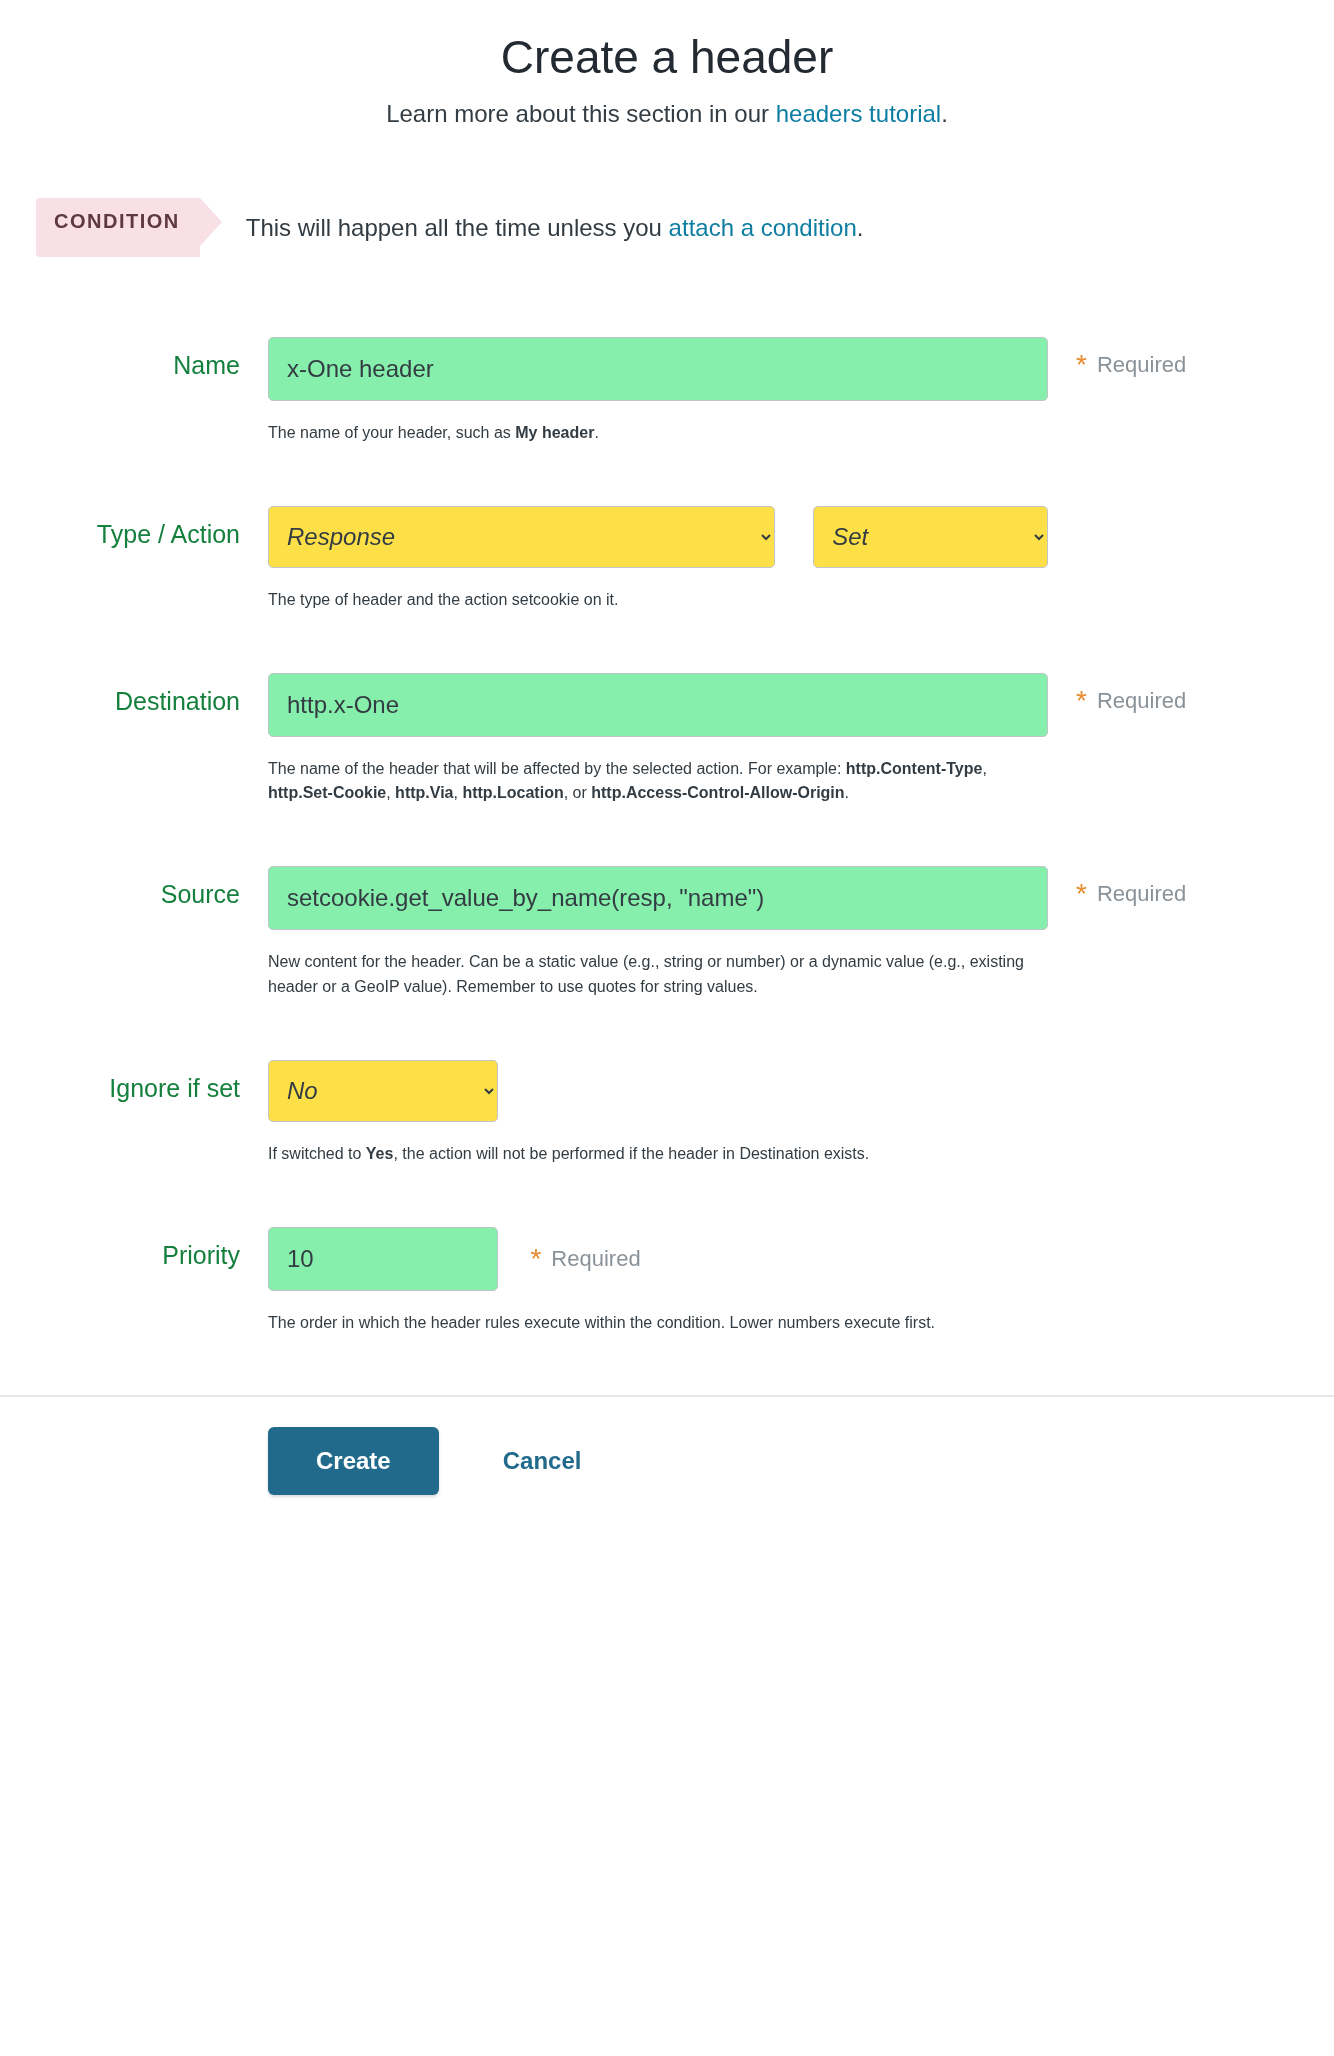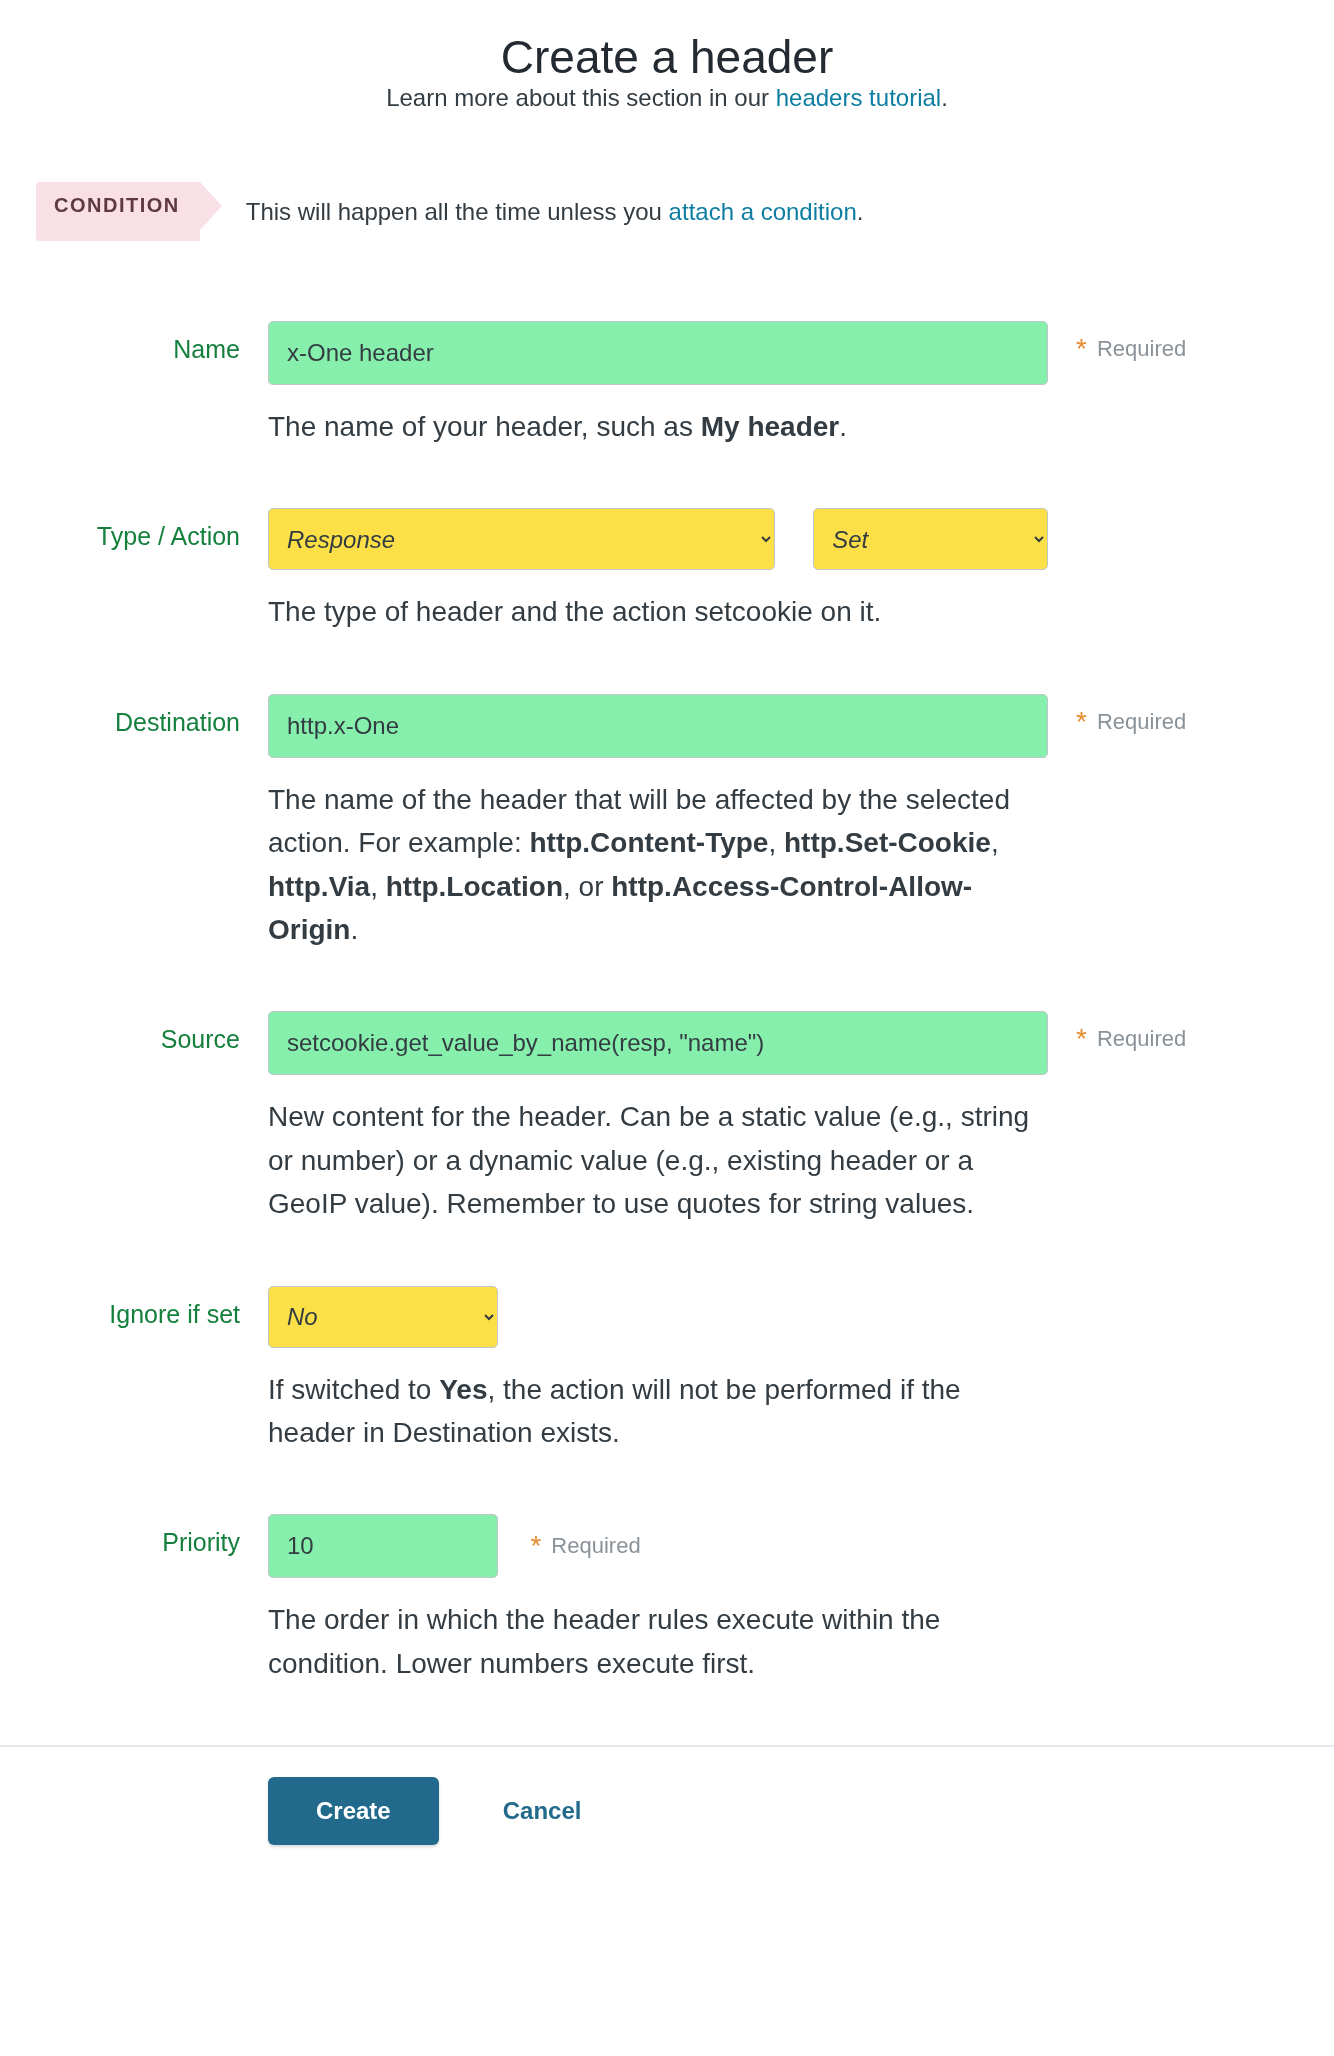--- a/index.html
+++ b/index.html
@@ -9,20 +9,21 @@
     color: #333c42;
     width: 1334px;
     padding-bottom: 100px;
   }
   .container { width: 100%; padding: 30px 0 0 0; }
   .header-section { text-align: center; margin-bottom: 70px; }
   .page-title {
     font-size: 46px;
     font-weight: 400;
     color: #232a31;
+    margin-bottom: 16px;
   }
   .subtitle {
     font-size: 24px;
     color: #333c42;
   }
   .link { color: #0d7ea2; text-decoration: none; }
   .condition-row {
     display: flex;
     align-items: center;
     margin-bottom: 80px;
@@ -81,21 +82,21 @@
     width: 100%;
     height: 64px;
     padding: 0 18px;
     font-size: 24px;
     border: 1px solid #bfc5c9;
     border-radius: 5px;
     color: #333c42;
     background: #86efac;
   }
   .help-text {
-    font-size: 28px;
+    font-size: 16px;
     line-height: 1.55;
     color: #333c42;
     margin-top: 20px;
   }
   .help-text b { font-weight: 700; }
   select {
     height: 62px;
     padding: 0 14px;
     font-size: 24px;
     border: 1px solid #bfc5c9;

